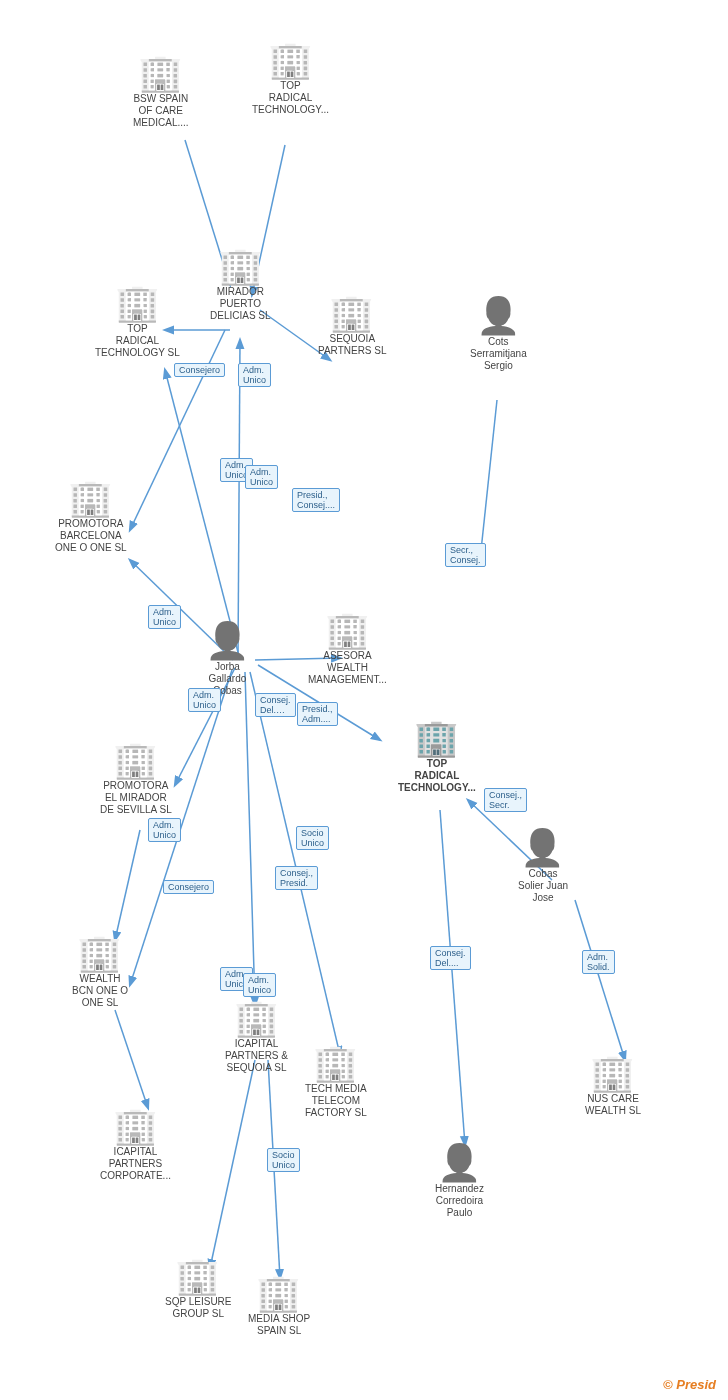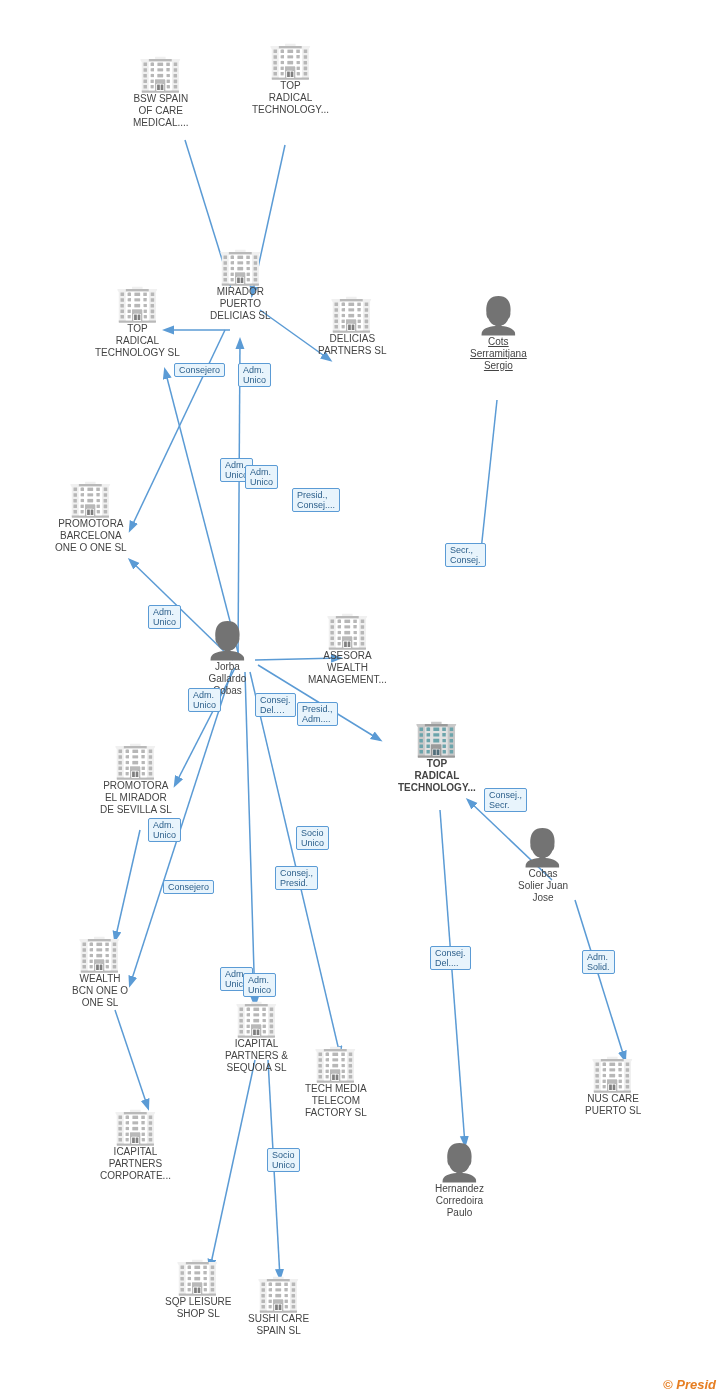--- a/index.html
+++ b/index.html
@@ -151,27 +151,27 @@
 
   <div class="node" style="left:210px;top:248px;">
     <div class="building-icon" style="filter: grayscale(1) brightness(1.2);">🏢</div>
     <div class="node-label" style="white-space:pre-line;">MIRADOR
 PUERTO
 DELICIAS SL</div>
   </div>
 
   <div class="node" style="left:318px;top:295px;">
     <div class="building-icon" style="filter: grayscale(1) brightness(1.2);">🏢</div>
-    <div class="node-label" style="white-space:pre-line;">DELICIAS
+    <div class="node-label" style="white-space:pre-line;">SEQUOIA
 PARTNERS SL</div>
   </div>
 
   <div class="node" style="left:470px;top:298px;">
     <div class="person-icon" style="filter: grayscale(1) brightness(1.1);">👤</div>
-    <div class="node-label" style="white-space:pre-line;text-decoration:underline;">Cots
+    <div class="node-label" style="white-space:pre-line;">Cots
 Serramitjana
 Sergio</div>
   </div>
 
   <div class="node" style="left:55px;top:480px;">
     <div class="building-icon" style="filter: grayscale(1) brightness(1.2);">🏢</div>
     <div class="node-label" style="white-space:pre-line;">PROMOTORA
 BARCELONA
 ONE O ONE SL</div>
   </div>
@@ -228,46 +228,46 @@
   <div class="node" style="left:305px;top:1045px;">
     <div class="building-icon" style="filter: grayscale(1) brightness(1.2);">🏢</div>
     <div class="node-label" style="white-space:pre-line;">TECH MEDIA
 TELECOM
 FACTORY SL</div>
   </div>
 
   <div class="node" style="left:585px;top:1055px;">
     <div class="building-icon" style="filter: grayscale(1) brightness(1.2);">🏢</div>
     <div class="node-label" style="white-space:pre-line;">NUS CARE
-PUERTO SL</div>
+WEALTH SL</div>
   </div>
 
   <div class="node" style="left:100px;top:1108px;">
     <div class="building-icon" style="filter: grayscale(1) brightness(1.2);">🏢</div>
     <div class="node-label" style="white-space:pre-line;">ICAPITAL
 PARTNERS
 CORPORATE...</div>
   </div>
 
   <div class="node" style="left:435px;top:1145px;">
     <div class="person-icon" style="filter: grayscale(1) brightness(1.1);">👤</div>
     <div class="node-label" style="white-space:pre-line;">Hernandez
 Corredoira
 Paulo</div>
   </div>
 
   <div class="node" style="left:165px;top:1258px;">
     <div class="building-icon" style="filter: grayscale(1) brightness(1.2);">🏢</div>
     <div class="node-label" style="white-space:pre-line;">SQP LEISURE
-SHOP SL</div>
+GROUP SL</div>
   </div>
 
   <div class="node" style="left:248px;top:1275px;">
     <div class="building-icon" style="filter: grayscale(1) brightness(1.2);">🏢</div>
-    <div class="node-label" style="white-space:pre-line;">SUSHI CARE
+    <div class="node-label" style="white-space:pre-line;">MEDIA SHOP
 SPAIN SL</div>
   </div>
 
   <div class="role-badge" style="left:174px;top:363px;">Consejero</div>
   <div class="role-badge" style="left:238px;top:363px;">Adm.<br>Unico</div>
   <div class="role-badge" style="left:220px;top:458px;">Adm.<br>Unico</div>
   <div class="role-badge" style="left:245px;top:465px;">Adm.<br>Unico</div>
   <div class="role-badge" style="left:292px;top:488px;">Presid.,<br>Consej....</div>
   <div class="role-badge" style="left:445px;top:543px;">Secr.,<br>Consej.</div>
   <div class="role-badge" style="left:148px;top:605px;">Adm.<br>Unico</div>

